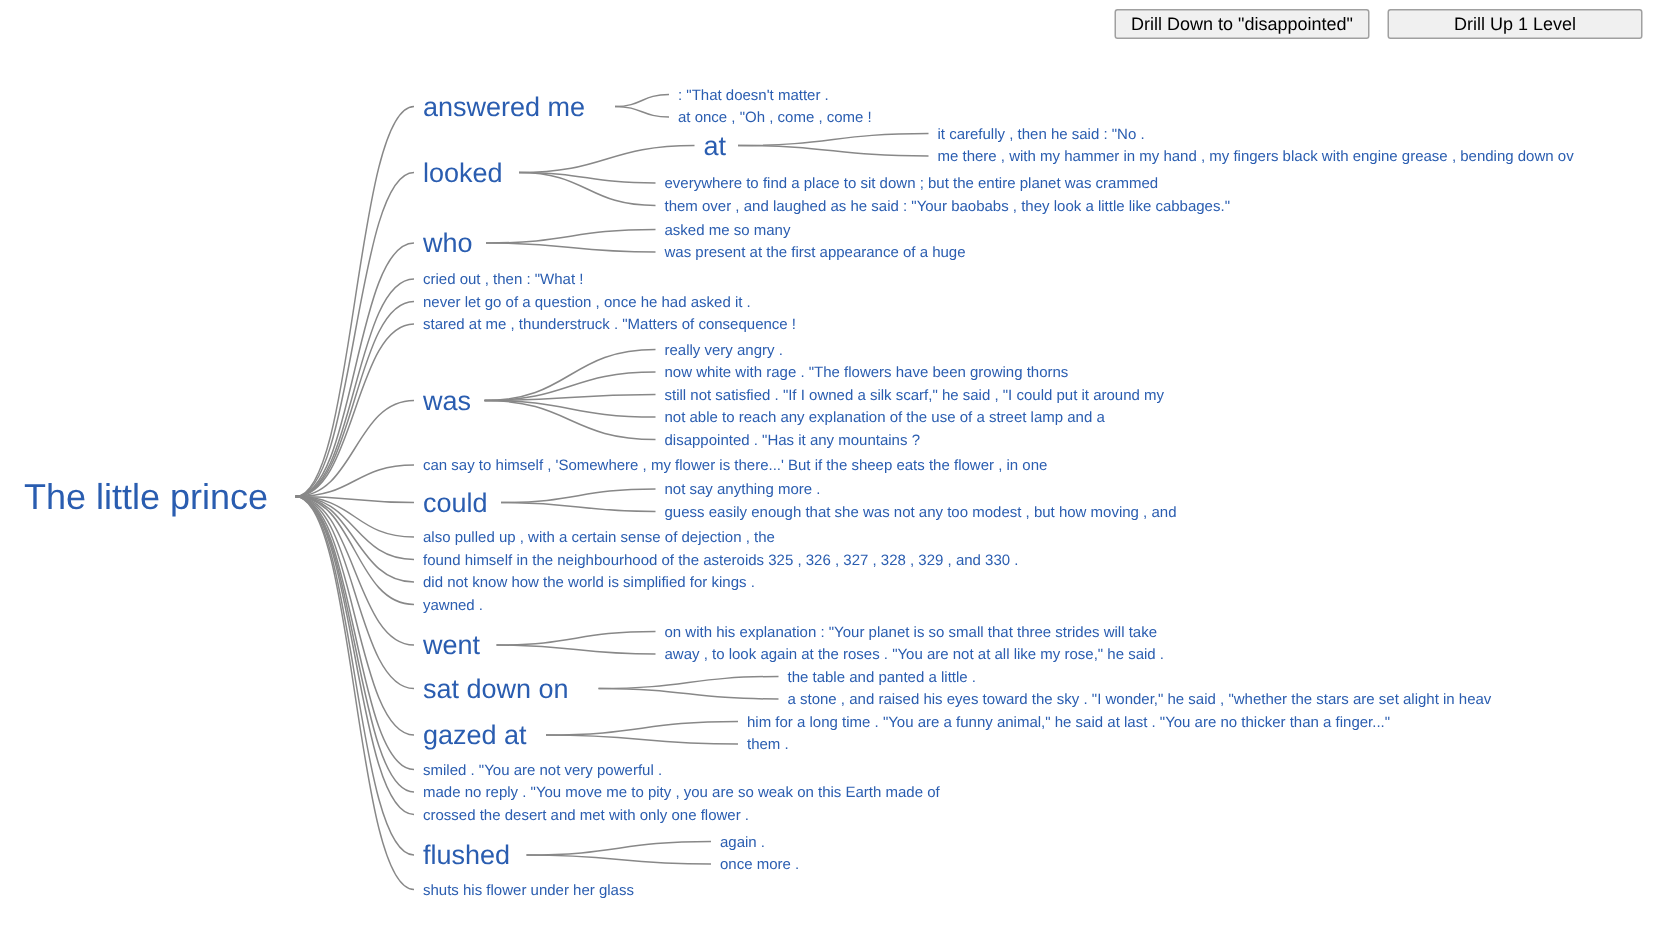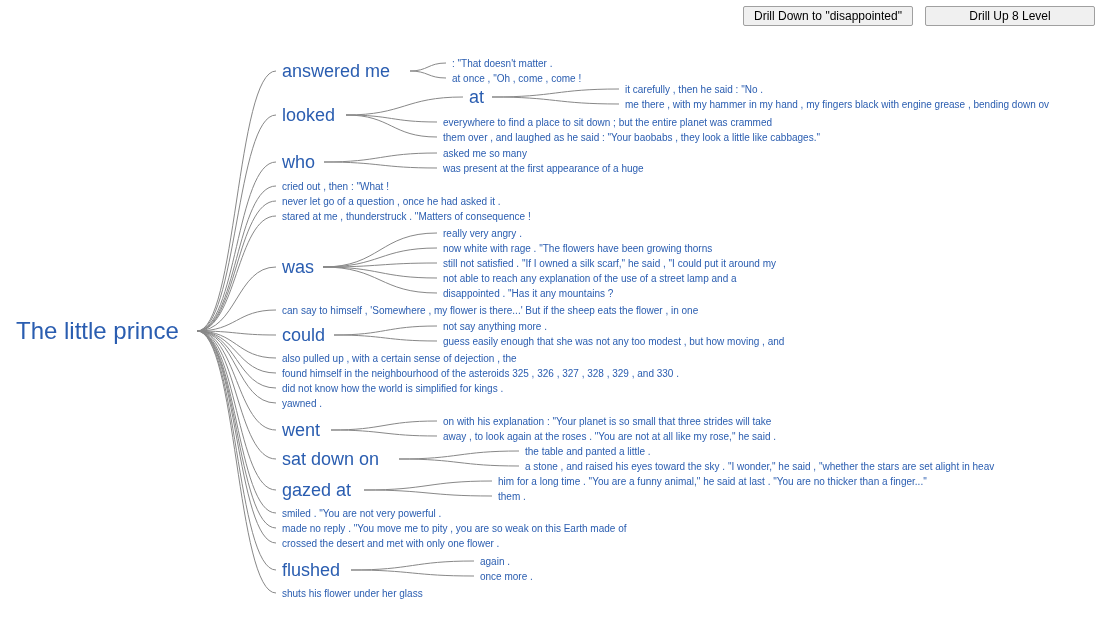--- a/index.html
+++ b/index.html
@@ -40,21 +40,21 @@
     fill: none;
     stroke: #888888;
     stroke-width: 1;
   }
 </style>
 </head>
 <body>
 
 <div class="toolbar">
   <button class="btn">Drill Down to "disappointed"</button>
-  <button class="btn">Drill Up 8 Level</button>
+  <button class="btn">Drill Up 1 Level</button>
 </div>
 
 <svg id="tree-svg" width="1105" height="622">
     <path d="M 197 331 C 236.5 331 236.5 71 276 71" class="edge"></path>
     <path d="M 410 71 C 428 71 428 63 446 63" class="edge"></path>
     <path d="M 410 71 C 428 71 428 78 446 78" class="edge"></path>
     <path d="M 197 331 C 236.5 331 236.5 115 276 115" class="edge"></path>
     <path d="M 346 115 C 404.5 115 404.5 97 463 97" class="edge"></path>
     <path d="M 492 97 C 555.5 97 555.5 89 619 89" class="edge"></path>
     <path d="M 492 97 C 555.5 97 555.5 104 619 104" class="edge"></path>

